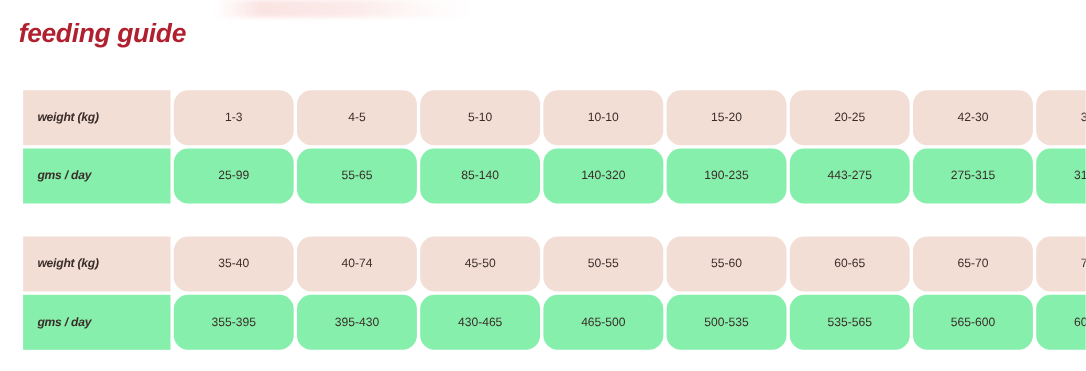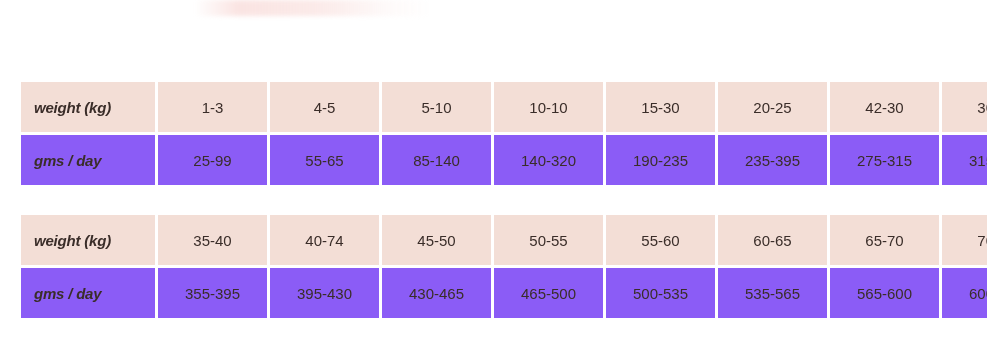--- a/index.html
+++ b/index.html
@@ -61,70 +61,71 @@
     table-layout: fixed;
   }
   .guide-table.table-one { top: 79px; }
   .guide-table.table-two { top: 212px; }
 
   .guide-table td {
     height: 50px;
     padding: 0 4px;
     text-align: center;
     vertical-align: middle;
-    font-size: 15px;
+    font-size: 11px;
     color: #3a2d29;
     white-space: nowrap;
   }
 
   .row-weight td { background: #f3ded6; }
-  .row-gms td    { background: #8b5cf6; }
+  .row-gms td    { background: #86efac; }
 
   .cell-label {
     width: 117px;
     text-align: left !important;
     padding-left: 13px !important;
     font-weight: bold;
     font-style: italic;
     font-size: 15px;
     color: #b0202f;
     letter-spacing: -0.2px;
   }
 
-  .cell-value { width: 101px; }
+  .cell-value { width: 101px; border-radius: 13px; }
 </style>
 </head>
 <body>
 
 <div class="page">
 
   <div class="top-smudge"></div>
 
+  <div class="page-title">feeding guide</div>
 
   <table class="guide-table table-one">
     <tbody>
       <tr class="row-weight">
         <td class="cell-label">weight (kg)</td>
         <td class="cell-value">1-3</td>
         <td class="cell-value">4-5</td>
         <td class="cell-value">5-10</td>
         <td class="cell-value">10-10</td>
-        <td class="cell-value">15-30</td>
+        <td class="cell-value">15-20</td>
         <td class="cell-value">20-25</td>
         <td class="cell-value">42-30</td>
         <td class="cell-value">30-35</td>
       </tr>
       <tr class="row-gms">
         <td class="cell-label">gms / day</td>
         <td class="cell-value">25-99</td>
         <td class="cell-value">55-65</td>
         <td class="cell-value">85-140</td>
         <td class="cell-value">140-320</td>
         <td class="cell-value">190-235</td>
-        <td class="cell-value">235-395</td>
+        <td class="cell-value">443-275</td>
         <td class="cell-value">275-315</td>
         <td class="cell-value">315-355</td>
       </tr>
     </tbody>
   </table>
 
   <table class="guide-table table-two">
     <tbody>
       <tr class="row-weight">
         <td class="cell-label">weight (kg)</td>

